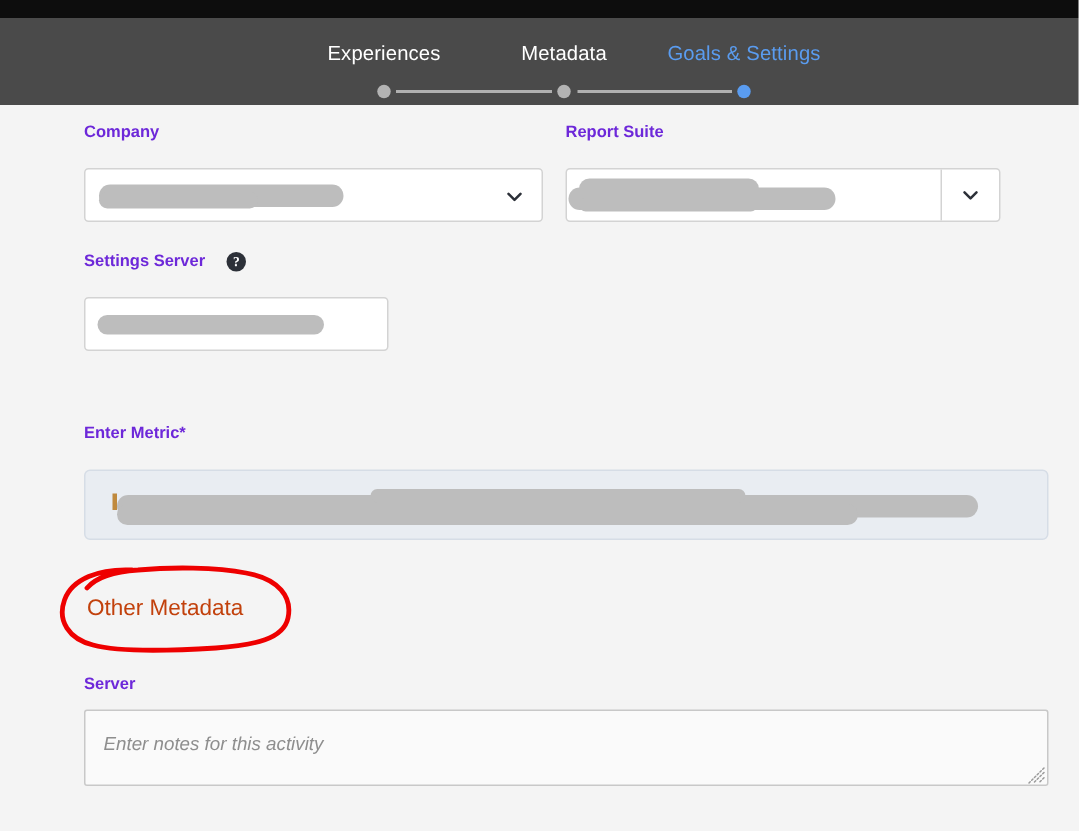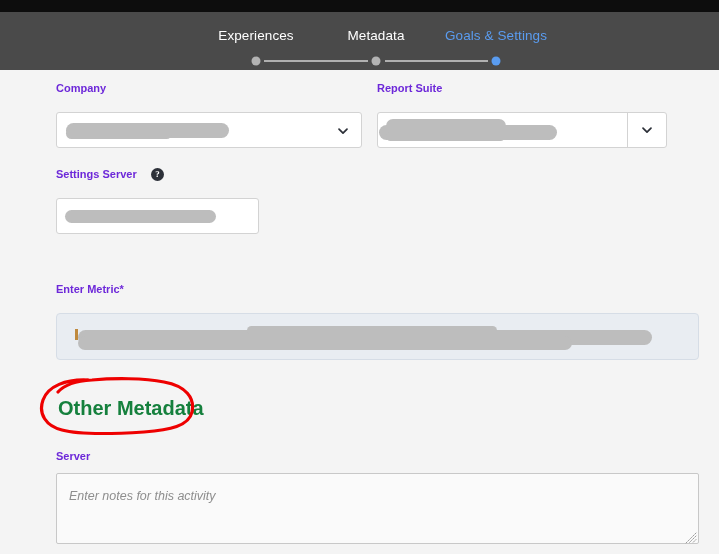--- a/index.html
+++ b/index.html
@@ -136,23 +136,23 @@
   }
   .goal-tick {
     position: absolute;
     width: 3px; height: 11px;
     background: #c08a3e;
   }
 
   
   .section-heading {
     position: absolute;
-    font-size: 20px;
-    font-weight: bold;
-    color: #15803d;
+    font-size: 15px;
+    font-weight: normal;
+    color: #c2410c;
     white-space: nowrap;
   }
 
   
   .annotation {
     position: absolute;
     pointer-events: none;
   }
 
   
@@ -244,21 +244,21 @@
     <div class="annotation" style="left:36px; top:304px; width:164px; height:62px;">
       <svg viewBox="0 0 164 62" width="164" height="62" aria-hidden="true">
         <path d="M52 6 C30 5, 12 12, 7 26 C2 40, 10 52, 26 56
                  C44 61, 76 60, 108 58 C134 56, 153 52, 156 38
                  C159 24, 150 12, 128 8 C108 4, 78 4, 56 6
                  C40 7, 28 11, 22 18" fill="none" stroke="#ee0000" stroke-width="3.2" stroke-linecap="round" stroke-linejoin="round"></path>
       </svg>
     </div>
 
     <div class="field-label" style="left:56px; top:380px;">Server</div>
-    <div class="notes-box" style="left:56px; top:403px; width:643px; height:71px;">
+    <div class="notes-box" style="left:56px; top:403px; width:643px; height:51px;">
       <div class="notes-placeholder" style="left:12px; top:15px;">Enter notes for this activity</div>
       <div class="resize-grip" style="right:1px; bottom:1px;">
         <svg viewBox="0 0 12 12" width="12" height="12" aria-hidden="true">
           <path d="M11 4 L4 11 M11 7.5 L7.5 11 M11 1 L1 11" stroke="#9a9a9a" stroke-width="1" stroke-linecap="round" stroke-dasharray="1.2 1.4"></path>
         </svg>
       </div>
     </div>
 
   </div>
 </div>

